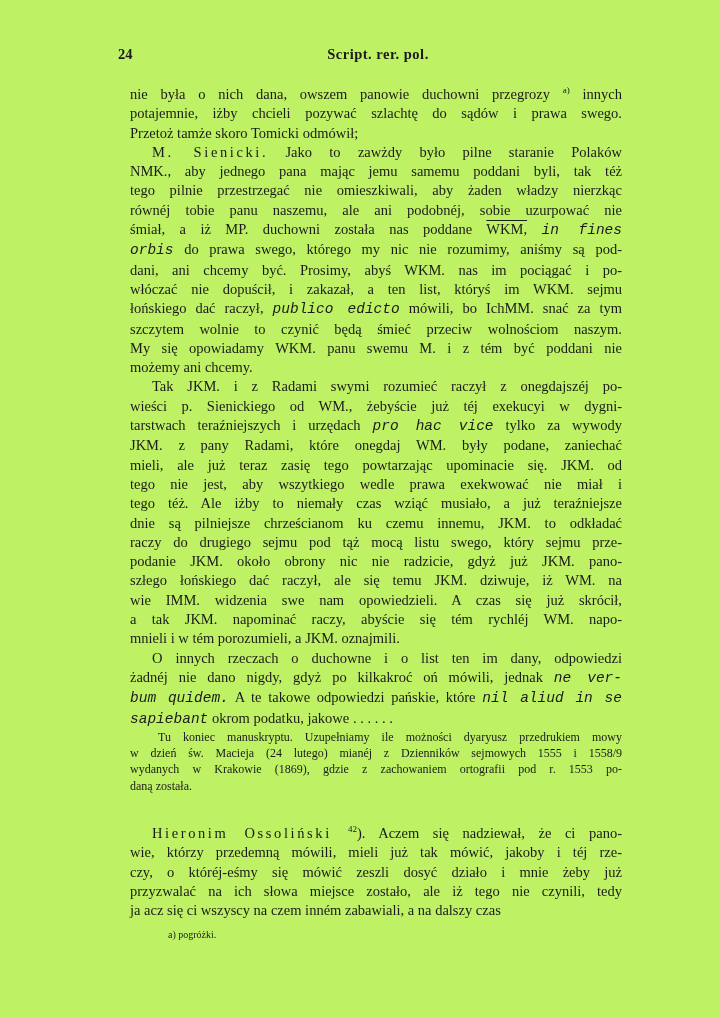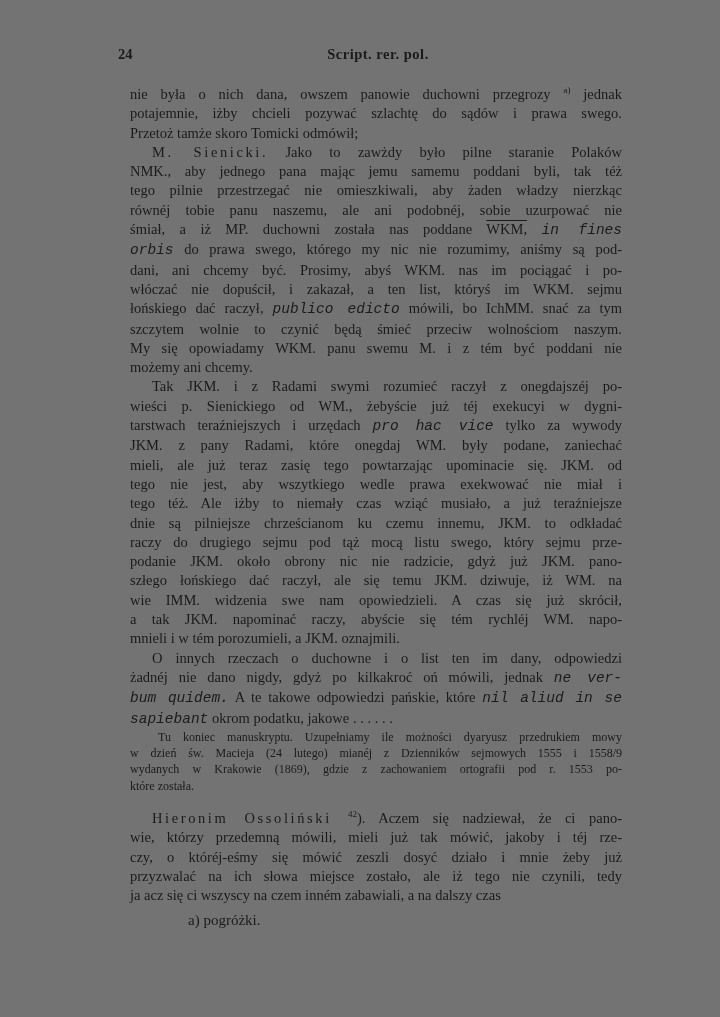--- a/index.html
+++ b/index.html
@@ -1,21 +1,21 @@
 <!DOCTYPE html>
 <html><head>
 <meta charset="utf-8">
 <style>
   html, body { margin: 0; padding: 0; background: #e8e8e4; }
   .page {
     position: relative;
     width: 720px;
     height: 1017px;
     margin: 0 auto;
-    background: #737373;
+    background: #bef264;
     color: #1b1b1b;
     font-family: "Liberation Serif", "DejaVu Serif", serif;
     overflow: hidden;
   }
   .running-head {
     position: absolute;
     top: 46px;
     left: 118px;
     width: 504px;
     height: 20px;
@@ -33,46 +33,46 @@
   .para { font-size: 14.5px; line-height: 19.3px; }
   .line {
     text-align: justify;
     text-align-last: justify;
     white-space: normal;
   }
   .line.last { text-align: right; text-align-last: left; }
   .line.indent { text-indent: 22px; }
   .para.small { font-size: 12px; line-height: 16.3px; }
   .para.small .line.indent { text-indent: 28px; }
-  .para.gap-above { margin-top: 15px; }
+  .para.gap-above { margin-top: 30px; }
   .it { font-style: italic; font-family: Liberation Mono, monospace; }
   .spaced { letter-spacing: 2.6px; }
   .ovl { text-decoration: overline; }
   sup { font-size: 9px; line-height: 0; vertical-align: super; }
   .footnote {
     margin-top: 7px;
-    margin-left: 58px;
-    font-size: 15px;
+    margin-left: 38px;
+    font-size: 10px;
     line-height: 16px;
   }
 </style>
 </head>
 <body>
 
 <div class="page">
 
   <div class="running-head">
     <span class="pageno">24</span>
     <span class="rtitle">Script. rer. pol.</span>
   </div>
 
   <div class="text-block">
     <div>
         <div class="para">
-          <div class="line"><span>nie była o nich dana, owszem panowie duchowni przegrozy </span><sup>a)</sup><span> jednak</span></div>
+          <div class="line"><span>nie była o nich dana, owszem panowie duchowni przegrozy </span><sup>a)</sup><span> innych</span></div>
           <div class="line"><span>potajemnie, iżby chcieli pozywać szlachtę do sądów i prawa swego.</span></div>
           <div class="line last"><span>Przetoż tamże skoro Tomicki odmówił;</span></div>
         </div>
         <div class="para">
           <div class="line indent"><span class="spaced">M. Sienicki.</span><span> Jako to zawżdy było pilne staranie Polaków</span></div>
           <div class="line"><span>NMK., aby jednego pana mając jemu samemu poddani byli, tak téż</span></div>
           <div class="line"><span>tego pilnie przestrzegać nie omieszkiwali, aby żaden władzy nierzkąc</span></div>
           <div class="line"><span>równéj tobie panu naszemu, ale ani podobnéj, sobie uzurpować nie</span></div>
           <div class="line"><span>śmiał, a iż MP. duchowni została nas poddane </span><span class="ovl">WKM,</span><span> </span><span class="it">in fines</span></div>
           <div class="line"><span class="it">orbis</span><span> do prawa swego, którego my nic nie rozumimy, aniśmy są pod-</span></div>
@@ -102,21 +102,21 @@
         <div class="para">
           <div class="line indent"><span>O innych rzeczach o duchowne i o list ten im dany, odpowiedzi</span></div>
           <div class="line"><span>żadnéj nie dano nigdy, gdyż po kilkakroć oń mówili, jednak </span><span class="it">ne ver-</span></div>
           <div class="line"><span class="it">bum quidem.</span><span> A te takowe odpowiedzi pańskie, które </span><span class="it">nil aliud in se</span></div>
           <div class="line last"><span class="it">sapiebant</span><span> okrom podatku, jakowe . . . . . .</span></div>
         </div>
         <div class="para small">
           <div class="line indent"><span>Tu koniec manuskryptu. Uzupełniamy ile możności dyaryusz przedrukiem mowy</span></div>
           <div class="line"><span>w dzień św. Macieja (24 lutego) mianéj z Dzienników sejmowych 1555 i 1558/9</span></div>
           <div class="line"><span>wydanych w Krakowie (1869), gdzie z zachowaniem ortografii pod r. 1553 po-</span></div>
-          <div class="line last"><span>które została.</span></div>
+          <div class="line last"><span>daną została.</span></div>
         </div>
         <div class="para gap-above">
           <div class="line indent"><span class="spaced">Hieronim Ossoliński </span><sup>42</sup><span>). Aczem się nadziewał, że ci pano-</span></div>
           <div class="line"><span>wie, którzy przedemną mówili, mieli już tak mówić, jakoby i téj rze-</span></div>
           <div class="line"><span>czy, o któréj-eśmy się mówić zeszli dosyć działo i mnie żeby już</span></div>
           <div class="line"><span>przyzwalać na ich słowa miejsce zostało, ale iż tego nie czynili, tedy</span></div>
           <div class="line last"><span>ja acz się ci wszyscy na czem inném zabawiali, a na dalszy czas</span></div>
         </div>
       </div>
     <div class="footnote">a) pogróżki.</div>

